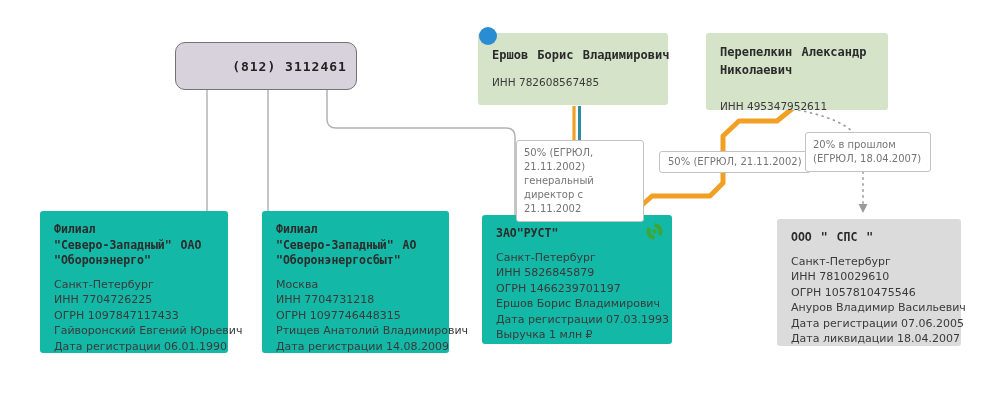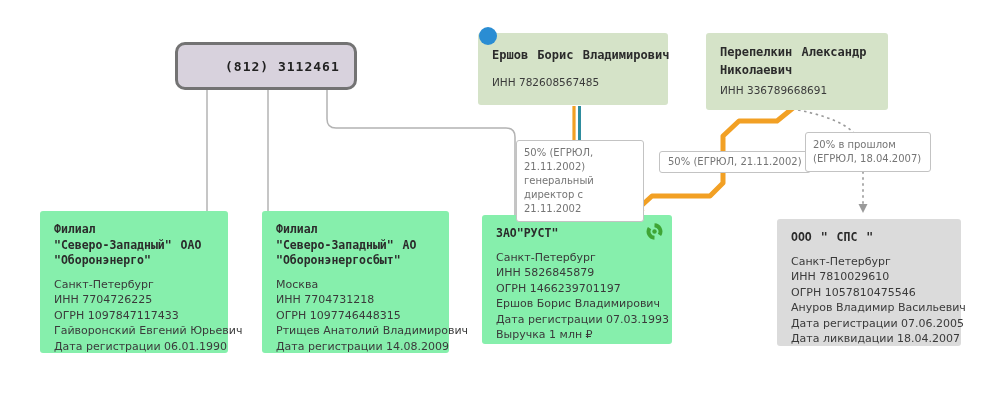--- a/index.html
+++ b/index.html
@@ -9,39 +9,39 @@
   }
   svg.edges{position:absolute;left:0;top:0;z-index:1;}
   .node{position:absolute;z-index:2;border-radius:3px;box-sizing:border-box;}
   .node-title{
     font-family:"DejaVu Sans Mono",monospace;font-weight:bold;color:#2b2b2b;
     font-size:11.5px;line-height:15.5px;word-spacing:2px;white-space:nowrap;
   }
   .node-line{font-size:11px;line-height:15.5px;color:#3a3a3a;white-space:nowrap;}
   .phone-node{
     left:175px;top:42px;width:182px;height:48px;
-    background:#D8D2DD;border:3px solid #737373;border-radius:10px;
-    display:flex;align-items:center;justify-content:flex-start;padding-left:47px;
+    background:#D8D2DD;border:1px solid #737373;border-radius:10px;
+    display:flex;align-items:center;justify-content:center;padding-left:47px;
   }
   .phone-label{
     font-family:"DejaVu Sans Mono",monospace;font-weight:bold;font-size:13px;
     color:#222;letter-spacing:1px;
   }
   .person-node{background:#D5E3C8;padding:13px 14px 0 14px;}
   .person-ershov{left:478px;top:33px;width:190px;height:72px;}
   .person-perepelkin{left:706px;top:33px;width:182px;height:77px;padding-top:10px;}
   .person-name{font-size:12px;line-height:18px;}
   .person-ershov .person-name{margin-bottom:12px;}
-  .person-perepelkin .person-name{margin-bottom:5px;white-space:normal;width:160px;}
+  .person-perepelkin .person-name{margin-bottom:21px;white-space:normal;width:160px;}
   .person-inn{font-size:10.5px;color:#3a3a3a;}
   .blue-dot{
     position:absolute;z-index:3;left:479px;top:27px;width:18px;height:18px;
     border-radius:50%;background:#2A8DD3;
   }
-  .company-node{background:#86efac;padding:11px 14px 0 14px;}
+  .company-node{background:#14b8a6;padding:11px 14px 0 14px;}
   .company-branch-oao{left:40px;top:211px;width:188px;height:142px;}
   .company-branch-ao{left:262px;top:211px;width:187px;height:142px;}
   .company-rust{left:482px;top:215px;width:190px;height:129px;}
   .company-sps{left:777px;top:219px;width:184px;height:127px;background:#DBDBDB;}
   .title-block{margin-bottom:8px;}
   .status-icon{position:absolute;right:9px;top:8px;width:17px;height:17px;}
   .edge-label{
     position:absolute;z-index:3;background:#fff;border:1px solid #C3C3C3;
     border-radius:3px;color:#757575;font-size:10px;line-height:14px;
     padding:5px 7px;box-sizing:border-box;
@@ -78,21 +78,21 @@
   </div>
 
   <span class="blue-dot"></span>
   <div class="node person-node person-ershov">
     <div class="node-title person-name">Ершов Борис Владимирович</div>
     <div class="person-inn">ИНН 782608567485</div>
   </div>
 
   <div class="node person-node person-perepelkin">
     <div class="node-title person-name">Перепелкин Александр Николаевич</div>
-    <div class="person-inn">ИНН 336789668691</div>
+    <div class="person-inn">ИНН 495347952611</div>
   </div>
 
   <div class="node company-node company-branch-oao">
     <div class="title-block">
       <div class="node-title">Филиал</div>
       <div class="node-title">"Северо-Западный" ОАО</div>
       <div class="node-title">"Оборонэнерго"</div>
     </div>
     <div class="node-line">Санкт-Петербург</div>
     <div class="node-line">ИНН 7704726225</div>

